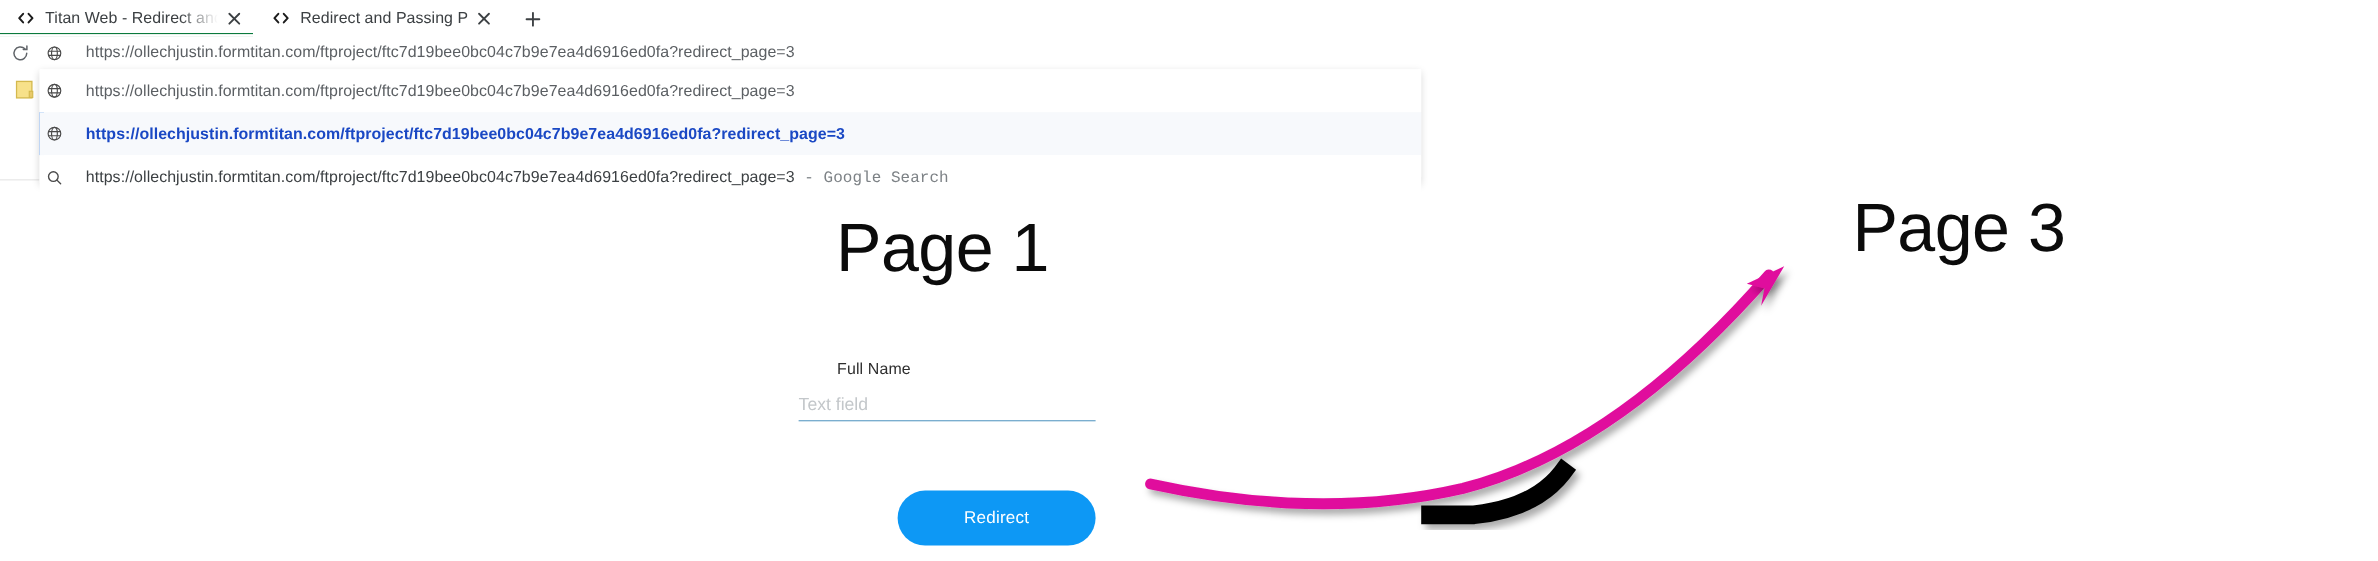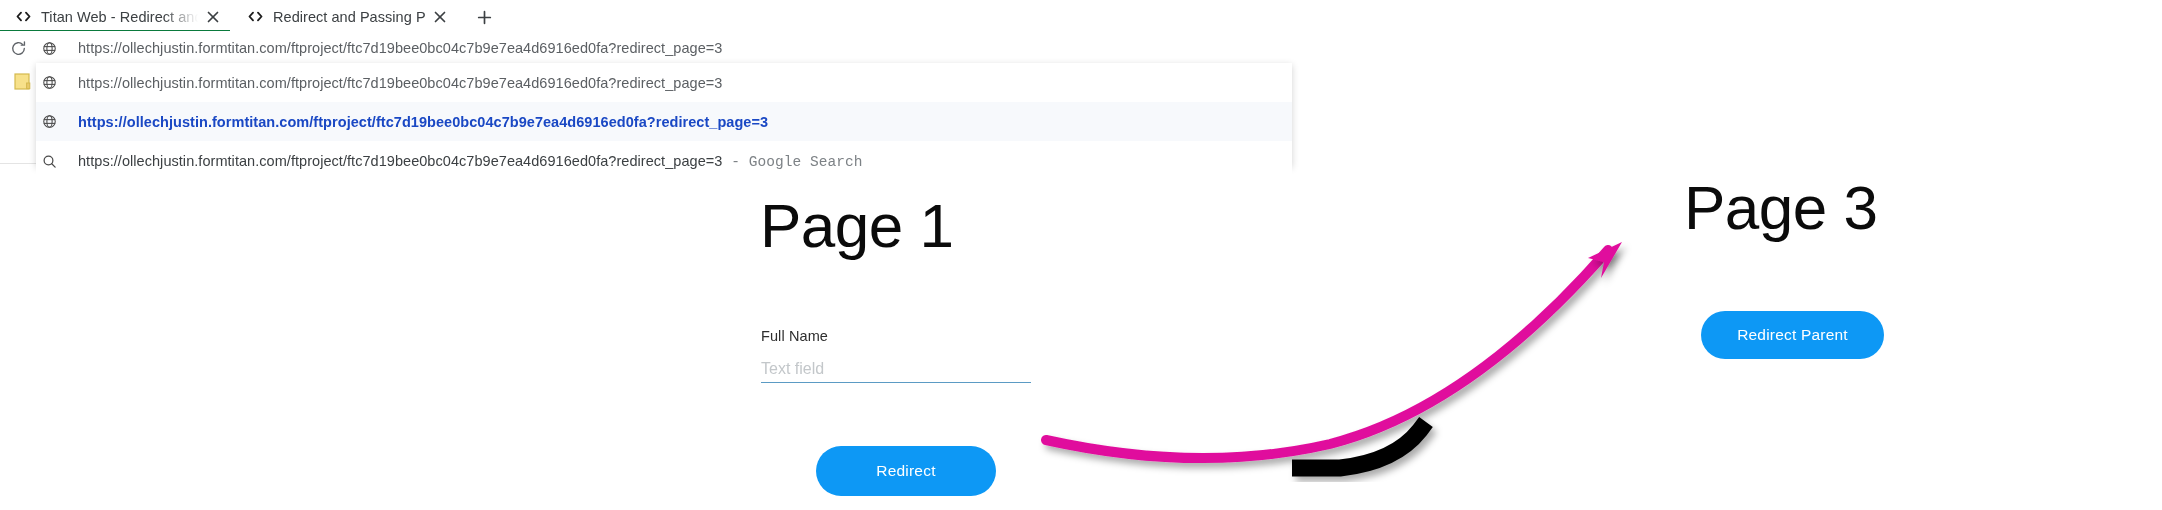--- a/index.html
+++ b/index.html
@@ -272,21 +272,21 @@
   
   #fullname-label {
     position: absolute;
     left: 761px; top: 162px;
     font-size: 14.5px;
     color: #2e2e2e;
     letter-spacing: 0.1px;
   }
   #fullname-input {
     position: absolute;
-    left: 761px; top: 190px;
+    left: 726px; top: 190px;
     width: 270px;
     height: 27px;
     border: none;
     border-bottom: 1.6px solid #5b9bc4;
     background: transparent;
     font-family: "Liberation Sans", sans-serif;
     font-size: 16px;
     color: #3c3c3c;
     padding: 0;
     outline: none;
@@ -455,21 +455,20 @@
 
   <h1 class="page-heading" id="page1-heading">Page 1</h1>
 
   <label id="fullname-label">Full Name</label>
   <input id="fullname-input" type="text" placeholder="Text field" style="">
 
   <button class="pill-button" id="redirect-button">Redirect</button>
 
   <h1 class="page-heading" id="page3-heading">Page 3</h1>
 
-  <button class="pill-button" id="redirect-parent-button">Redirect Parent</button>
 </div>
 
 <svg id="annotation-overlay" viewBox="0 0 2162 510">
   <defs>
     <filter id="annot-shadow" x="-20%" y="-20%" width="150%" height="150%">
       <feDropShadow dx="4" dy="5" stdDeviation="3.5" flood-color="#000000" flood-opacity="0.33"></feDropShadow>
     </filter>
   </defs>
 
   <path d="M 1292 468 L 1340 468 Q 1395 462 1420 430 L 1426 422" stroke="#000000" stroke-width="17" fill="none" stroke-linecap="butt" filter="url(#annot-shadow)"></path>

